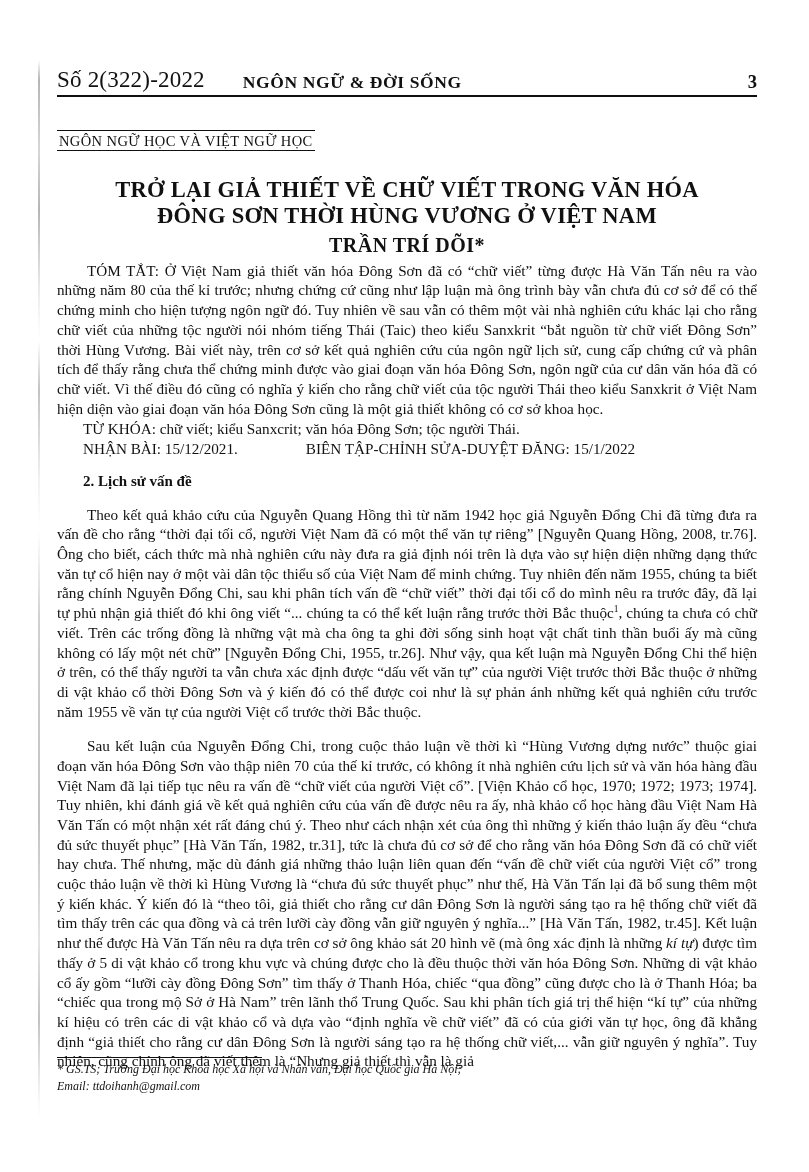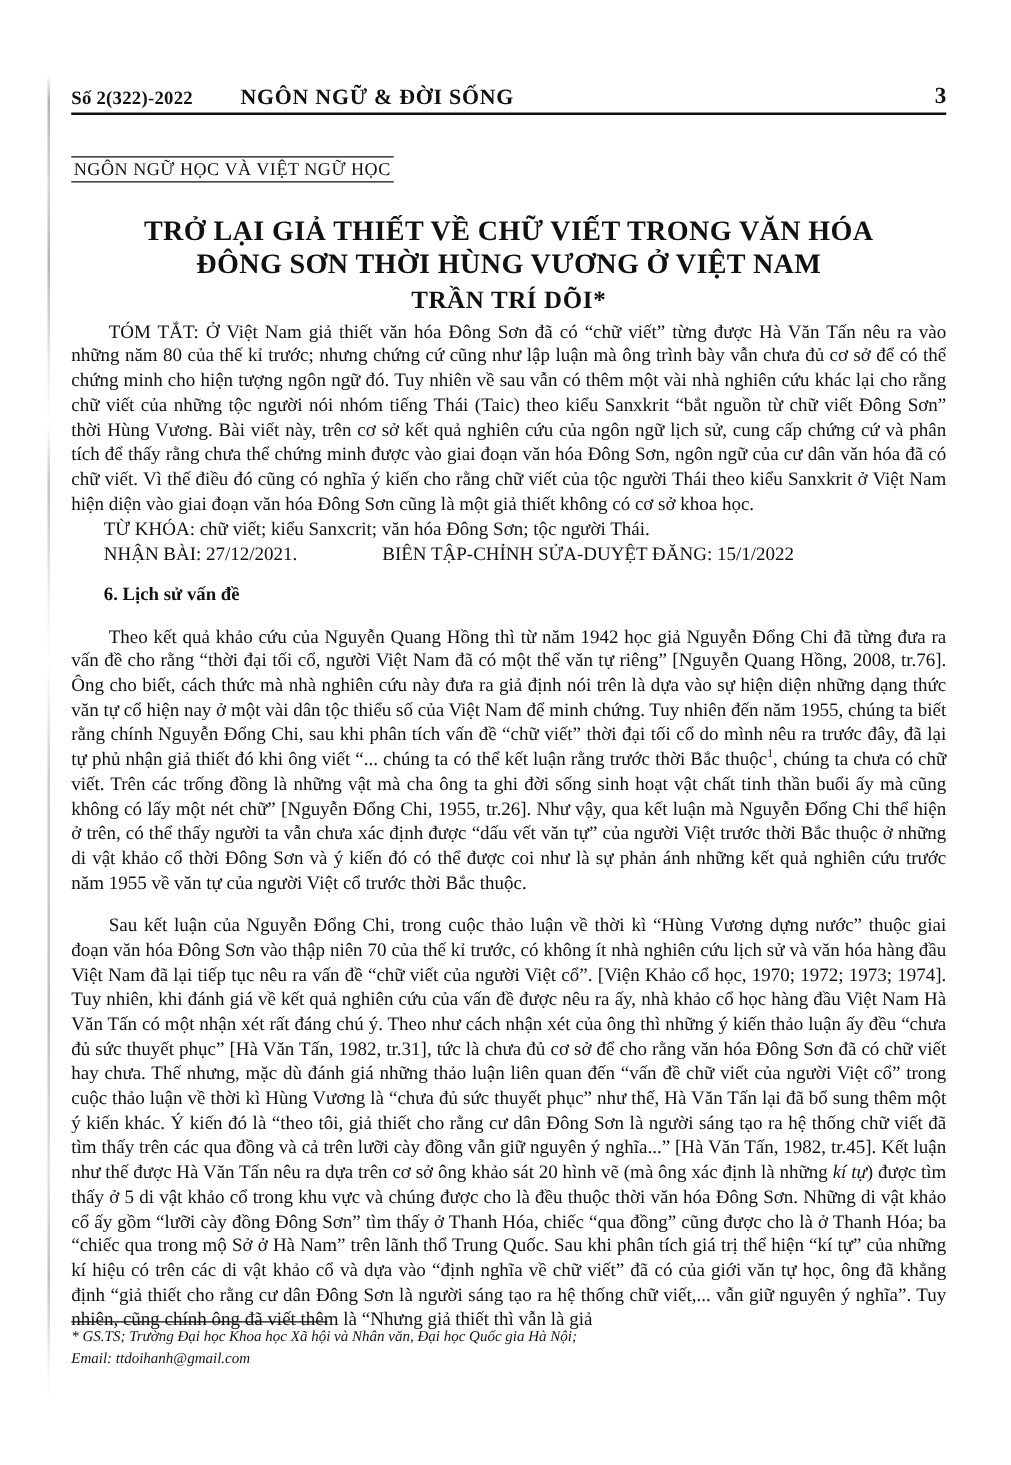--- a/index.html
+++ b/index.html
@@ -56,22 +56,22 @@
   .runhead {
     position: relative;
     display: flex;
     align-items: flex-end;
     justify-content: space-between;
     padding-top: 67px;
     border-bottom: 2px solid #101010;
     padding-bottom: 2px;
   }
   .runhead-issue {
-    font-weight: bold;
-    font-size: 15px;
+    font-weight: normal;
+    font-size: 23px;
     letter-spacing: 0.2px;
     white-space: nowrap;
   }
   .runhead-journal {
     font-weight: bold;
     font-size: 17.5px;
     letter-spacing: 0.6px;
     white-space: nowrap;
     margin-left: 38px;
     margin-right: auto;
@@ -216,26 +216,26 @@
     </div>
 
     
     <div class="abstract">
       <p>TÓM TẮT: Ở Việt Nam giả thiết văn hóa Đông Sơn đã có “chữ viết” từng được Hà Văn Tấn nêu ra vào những năm 80 của thế kỉ trước; nhưng chứng cứ cũng như lập luận mà ông trình bày vẫn chưa đủ cơ sở để có thể chứng minh cho hiện tượng ngôn ngữ đó. Tuy nhiên về sau vẫn có thêm một vài nhà nghiên cứu khác lại cho rằng chữ viết của những tộc người nói nhóm tiếng Thái (Taic) theo kiểu Sanxkrit “bắt nguồn từ chữ viết Đông Sơn” thời Hùng Vương. Bài viết này, trên cơ sở kết quả nghiên cứu của ngôn ngữ lịch sử, cung cấp chứng cứ và phân tích để thấy rằng chưa thể chứng minh được vào giai đoạn văn hóa Đông Sơn, ngôn ngữ của cư dân văn hóa đã có chữ viết. Vì thế điều đó cũng có nghĩa ý kiến cho rằng chữ viết của tộc người Thái theo kiểu Sanxkrit ở Việt Nam hiện diện vào giai đoạn văn hóa Đông Sơn cũng là một giả thiết không có cơ sở khoa học.</p>
     </div>
 
     <div class="meta-line">TỪ KHÓA: chữ viết; kiểu Sanxcrit; văn hóa Đông Sơn; tộc người Thái.</div>
 
     <div class="meta-row">
-      <span class="recv">NHẬN BÀI: 27/12/2021.</span>
+      <span class="recv">NHẬN BÀI: 15/12/2021.</span>
       <span class="edit">BIÊN TẬP-CHỈNH SỬA-DUYỆT ĐĂNG: 15/1/2022</span>
     </div>
 
     
-    <div class="section-heading">6. Lịch sử vấn đề</div>
+    <div class="section-heading">2. Lịch sử vấn đề</div>
 
     <div class="body-text">
       <p><span>Theo kết quả khảo cứu của Nguyễn Quang Hồng thì từ năm 1942 học giả Nguyễn Đổng Chi đã từng đưa ra vấn đề cho rằng “thời đại tối cổ, người Việt Nam đã có một thể văn tự riêng” [Nguyễn Quang Hồng, 2008, tr.76]. Ông cho biết, cách thức mà nhà nghiên cứu này đưa ra giả định nói trên là dựa vào sự hiện diện những dạng thức văn tự cổ hiện nay ở một vài dân tộc thiểu số của Việt Nam để minh chứng. Tuy nhiên đến năm 1955, chúng ta biết rằng chính Nguyễn Đổng Chi, sau khi phân tích vấn đề “chữ viết” thời đại tối cổ do mình nêu ra trước đây, đã lại tự phủ nhận giả thiết đó khi ông viết “... chúng ta có thể kết luận rằng trước thời Bắc thuộc</span><sup class="fn">1</sup><span>, chúng ta chưa có chữ viết. Trên các trống đồng là những vật mà cha ông ta ghi đời sống sinh hoạt vật chất tinh thần buổi ấy mà cũng không có lấy một nét chữ” [Nguyễn Đổng Chi, 1955, tr.26]. Như vậy, qua kết luận mà Nguyễn Đổng Chi thể hiện ở trên, có thể thấy người ta vẫn chưa xác định được “dấu vết văn tự” của người Việt trước thời Bắc thuộc ở những di vật khảo cổ thời Đông Sơn và ý kiến đó có thể được coi như là sự phản ánh những kết quả nghiên cứu trước năm 1955 về văn tự của người Việt cổ trước thời Bắc thuộc.</span></p>
     </div>
 
     <div class="body-text">
       <p><span>Sau kết luận của Nguyễn Đổng Chi, trong cuộc thảo luận về thời kì “Hùng Vương dựng nước” thuộc giai đoạn văn hóa Đông Sơn vào thập niên 70 của thế kỉ trước, có không ít nhà nghiên cứu lịch sử và văn hóa hàng đầu Việt Nam đã lại tiếp tục nêu ra vấn đề “chữ viết của người Việt cổ”. [Viện Khảo cổ học, 1970; 1972; 1973; 1974]. Tuy nhiên, khi đánh giá về kết quả nghiên cứu của vấn đề được nêu ra ấy, nhà khảo cổ học hàng đầu Việt Nam Hà Văn Tấn có một nhận xét rất đáng chú ý. Theo như cách nhận xét của ông thì những ý kiến thảo luận ấy đều “chưa đủ sức thuyết phục” [Hà Văn Tấn, 1982, tr.31], tức là chưa đủ cơ sở để cho rằng văn hóa Đông Sơn đã có chữ viết hay chưa. Thế nhưng, mặc dù đánh giá những thảo luận liên quan đến “vấn đề chữ viết của người Việt cổ” trong cuộc thảo luận về thời kì Hùng Vương là “chưa đủ sức thuyết phục” như thế, Hà Văn Tấn lại đã bổ sung thêm một ý kiến khác. Ý kiến đó là “theo tôi, giả thiết cho rằng cư dân Đông Sơn là người sáng tạo ra hệ thống chữ viết đã tìm thấy trên các qua đồng và cả trên lưỡi cày đồng vẫn giữ nguyên ý nghĩa...” [Hà Văn Tấn, 1982, tr.45]. Kết luận như thế được Hà Văn Tấn nêu ra dựa trên cơ sở ông khảo sát 20 hình vẽ (mà ông xác định là những </span><span class="ital">kí tự</span><span>) được tìm thấy ở 5 di vật khảo cổ trong khu vực và chúng được cho là đều thuộc thời văn hóa Đông Sơn. Những di vật khảo cổ ấy gồm “lưỡi cày đồng Đông Sơn” tìm thấy ở Thanh Hóa, chiếc “qua đồng” cũng được cho là ở Thanh Hóa; ba “chiếc qua trong mộ Sở ở Hà Nam” trên lãnh thổ Trung Quốc. Sau khi phân tích giá trị thể hiện “kí tự” của những kí hiệu có trên các di vật khảo cổ và dựa vào “định nghĩa về chữ viết” đã có của giới văn tự học, ông đã khẳng định “giả thiết cho rằng cư dân Đông Sơn là người sáng tạo ra hệ thống chữ viết,... vẫn giữ nguyên ý nghĩa”. Tuy nhiên, cũng chính ông đã viết thêm là “Nhưng giả thiết thì vẫn là giả</span></p>
     </div>
 
   </div>

